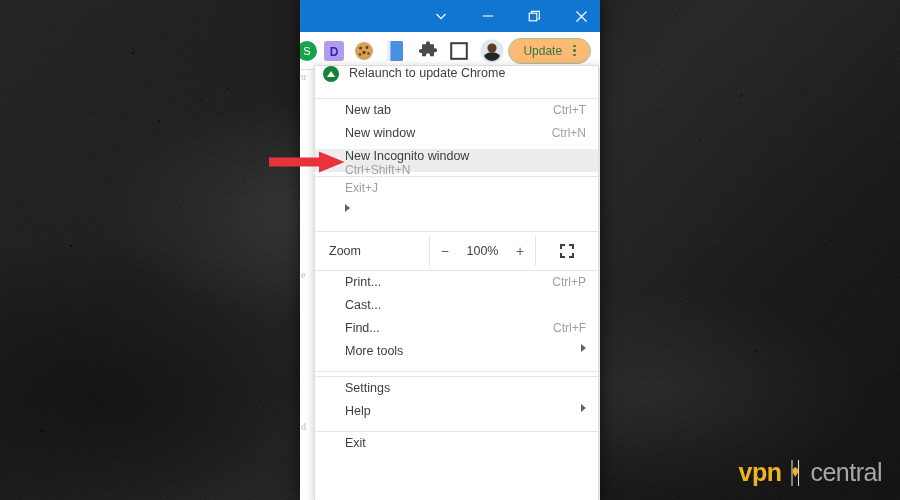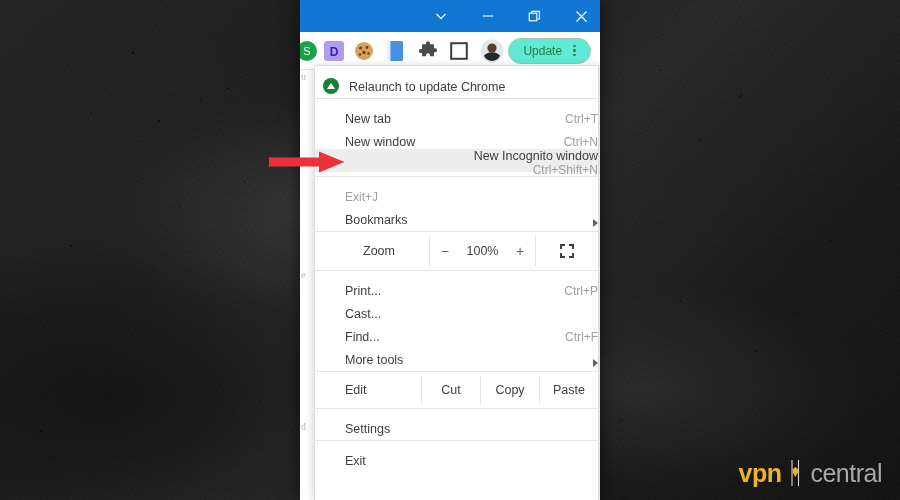--- a/index.html
+++ b/index.html
@@ -68,21 +68,21 @@
   #ic-cookie { left:54px; width:20px; height:20px; }
   #ic-book   { left:86px; width:18px; height:22px; }
   #ic-puzzle { left:118px; width:20px; height:20px; }
   #ic-square { left:150px; width:18px; height:18px; }
   #ic-avatar { left:180px; width:24px; height:24px; }
 
   #update-button {
     position:absolute; top:50%; transform:translateY(-50%);
     left:208px; height:26px; width:83px;
     border:1px solid #9cc7a3; border-radius:14px;
-    background:#5eead4;
+    background:#fdba74;
     display:flex; align-items:center; justify-content:center; gap:11px;
     color:#2f7a3f; font-size:12px;
   }
   #update-dots { display:flex; flex-direction:column; gap:2px; align-items:center; }
   #update-dots span { width:2.5px; height:2.5px; border-radius:50%; background:#3c7f4b; display:block; }
 
   
   #page-sliver {
     position:absolute; left:0; top:70px; width:14px; bottom:0;
     background:#ffffff; overflow:hidden;
@@ -93,22 +93,22 @@
 
   
   #chrome-menu {
     position:absolute; left:14px; top:65px; right:1px; bottom:0;
     background:#ffffff;
     border:1px solid #dcdcdc; border-bottom:none;
     box-shadow:0 2px 9px rgba(0,0,0,.22);
     font-size:12.5px; color:#3c4043;
   }
   .menu-row {
-    height:23px; display:flex; align-items:flex-end; position:relative;
-    padding-left:30px; 
+    height:23px; display:flex; align-items:flex-start; position:relative;
+    padding-left:30px; padding-right:12px;
     color:#3c4043;
   }
   .menu-row .label { flex:1 1 auto; white-space:nowrap; }
   .menu-row .accel { color:#9aa0a6; font-size:12px; white-space:nowrap; }
   .menu-row.highlight { background:#ededed;flex-direction:column; }
   .menu-sep { height:1px; background:#e4e4e4; margin:4px 0; }
   .sub-arrow {
     width:0; height:0;
     border-top:4px solid transparent; border-bottom:4px solid transparent;
     border-left:5px solid #5f6368;
@@ -120,21 +120,21 @@
     width:16px; height:16px; border-radius:50%; background:#188038;
     display:flex; align-items:center; justify-content:center; flex:0 0 auto;
   }
   #relaunch-icon b {
     width:0;height:0;border-left:4px solid transparent;border-right:4px solid transparent;
     border-bottom:6px solid #ffffff; display:block;
   }
 
   
   #zoom-row { height:30px; padding:0; display:flex; align-items:stretch; }
-  #zoom-row .zl { flex:1 1 auto; display:flex; align-items:center; padding-left:48px; }
+  #zoom-row .zl { flex:1 1 auto; display:flex; align-items:center; padding-left:14px; }
   #zoom-row .zctl {
     width:107px; border-left:1px solid #e4e4e4; border-right:1px solid #e4e4e4;
     display:flex; align-items:center; justify-content:space-around;
     font-size:12.5px; color:#3c4043;
   }
   #zoom-row .zctl .sgn { color:#5f6368; font-size:14px; width:16px; text-align:center; }
   #zoom-row .zfs { width:62px; display:flex; align-items:center; justify-content:center; }
   .fs-icon { position:relative; width:14px; height:14px; }
   .fs-icon i {
     position:absolute; width:5px; height:5px; display:block;
@@ -153,21 +153,21 @@
   }
 
   
   #red-arrow {
     position:absolute; left:269px; top:151px; width:76px; height:22px;
   }
 
   
   #watermark {
     position:absolute; right:18px; bottom:12px;
-    display:flex; align-items:center; gap:8px;
+    display:flex; gap:8px;
     font-size:25px; font-weight:bold; letter-spacing:-0.5px;
   }
   #wm-vpn { color:#f0b323; }
   #wm-central { color:#a8a8a8; font-weight:normal; }
   #wm-mark { position:relative; width:13px; height:30px; }
 </style>
 </head>
 <body>
 
 <div id="desktop-bg">
@@ -327,21 +327,20 @@
       <span class="label">New Incognito window</span>
       <span class="accel">Ctrl+Shift+N</span>
     </div>
 
     <div class="menu-sep"></div>
 
     <div class="menu-row">
       <span class="accel">Exit+J</span>
     </div>
     <div class="menu-row">
-      <span class="label">Bookmarks</span>
       <span class="sub-arrow"></span>
     </div>
 
     <div class="menu-sep"></div>
 
     <div class="menu-row" id="zoom-row">
       <div class="zl">Zoom</div>
       <div class="zctl">
         <span class="sgn">−</span>
         <span>100%</span>
@@ -370,31 +369,29 @@
       <span class="label">Find...</span>
       <span class="accel">Ctrl+F</span>
     </div>
     <div class="menu-row">
       <span class="label">More tools</span>
       <span class="sub-arrow"></span>
     </div>
 
     <div class="menu-sep"></div>
 
-    <div class="menu-row" id="edit-row">
-      <div class="el">Edit</div>
-      <div class="ei">Cut</div>
-      <div class="ei">Copy</div>
-      <div class="ei">Paste</div>
-    </div>
 
     <div class="menu-sep"></div>
 
     <div class="menu-row">
       <span class="label">Settings</span>
+    </div>
+    <div class="menu-row">
+      <span class="label">Help</span>
+      <span class="sub-arrow"></span>
     </div>
 
     <div class="menu-sep"></div>
 
     <div class="menu-row">
       <span class="label">Exit</span>
     </div>
 
   </div>
 </div>

